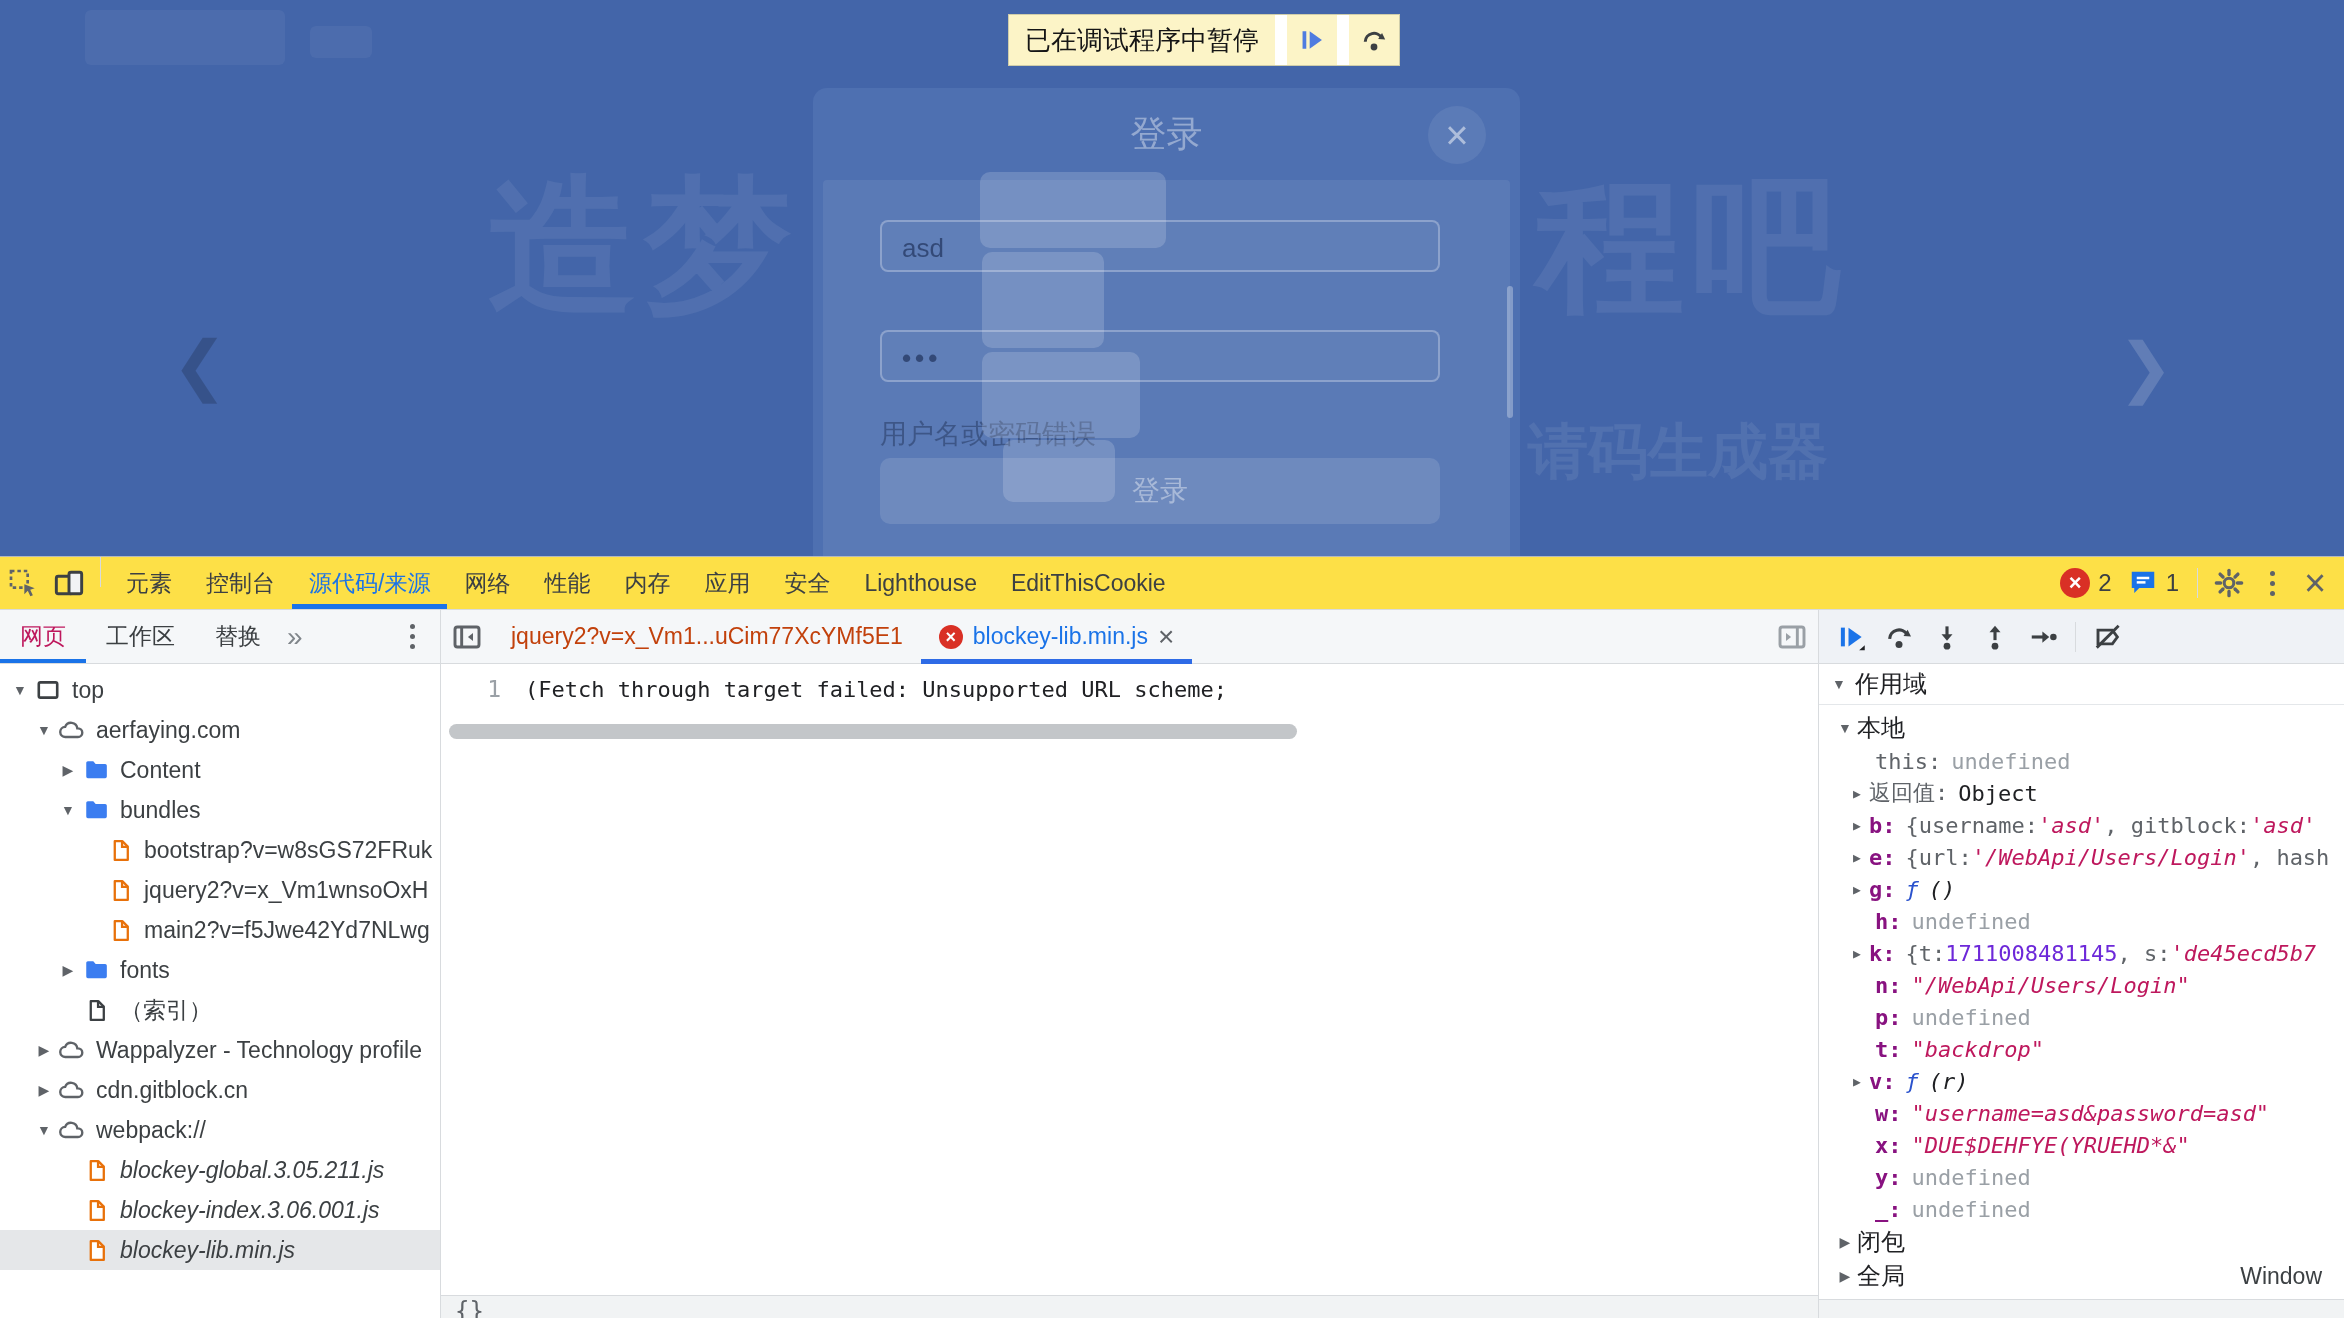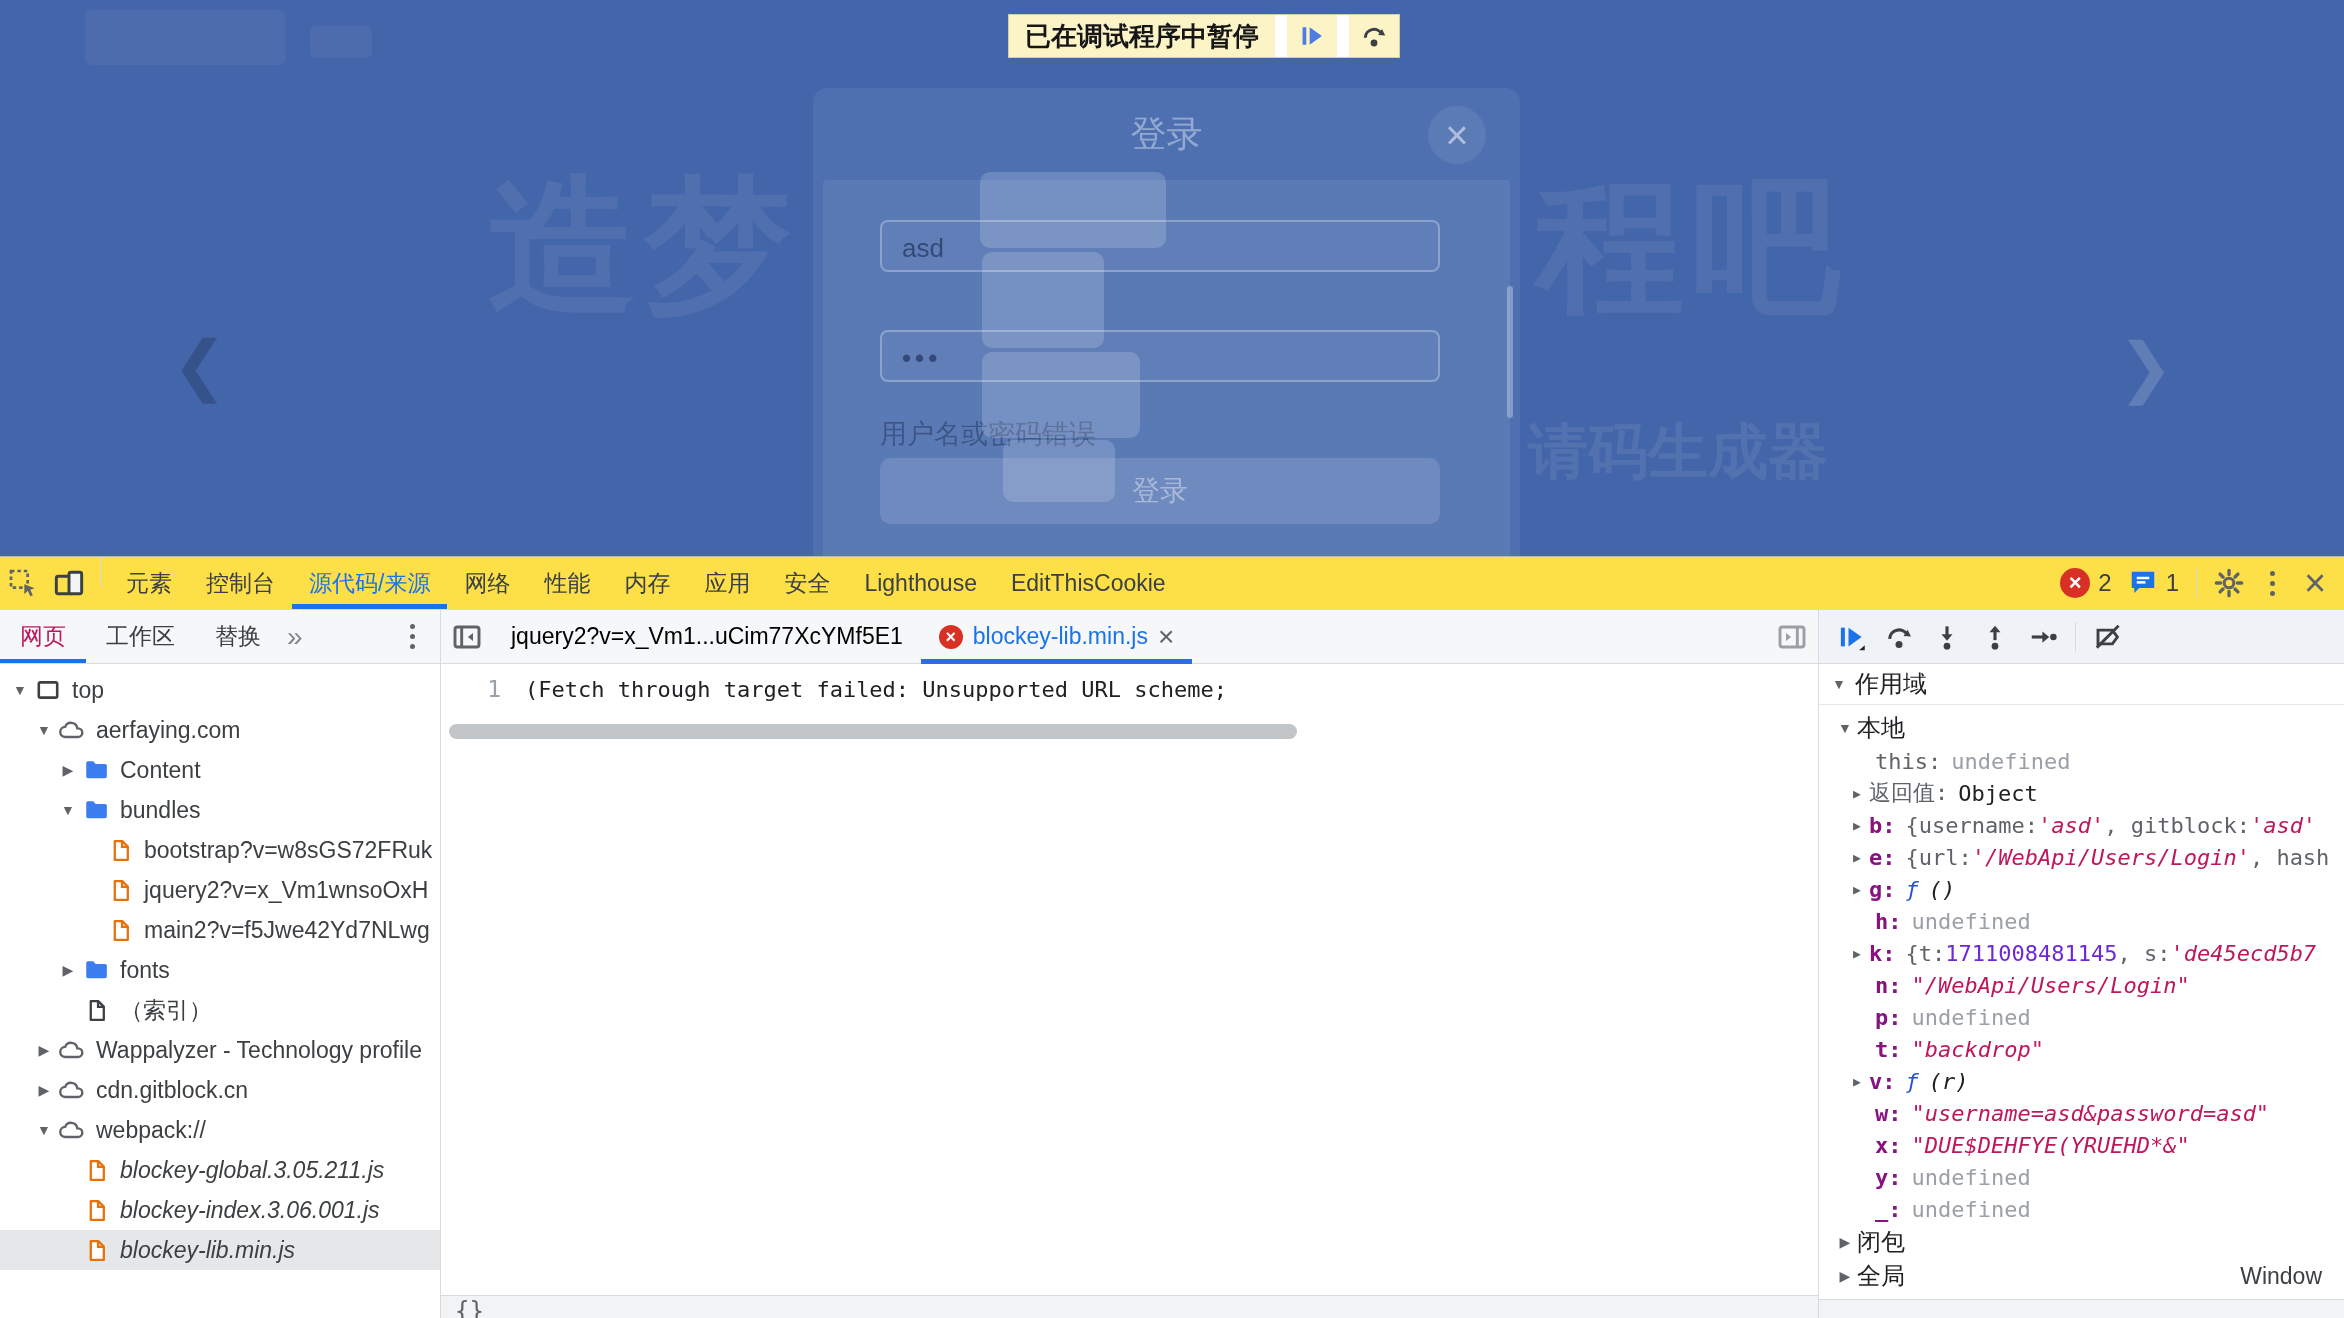--- a/index.html
+++ b/index.html
@@ -27,22 +27,22 @@
   .m-input{position:absolute;left:67px;width:560px;height:52px;border:2px solid rgba(255,255,255,0.28);
            border-radius:8px;background:rgba(255,255,255,0.04);font-size:26px;line-height:52px;
            padding-left:20px;color:rgba(15,30,65,0.55);box-sizing:border-box;}
   .m-err{position:absolute;left:67px;top:328px;font-size:27px;color:rgba(10,20,50,0.35);}
   .m-btn{position:absolute;left:67px;top:370px;width:560px;height:66px;background:rgba(255,255,255,0.12);
          border-radius:10px;display:flex;align-items:center;justify-content:center;font-size:28px;
          color:rgba(255,255,255,0.40);}
   .m-scroll{position:absolute;right:7px;top:198px;width:6px;height:132px;background:rgba(255,255,255,0.30);border-radius:3px;}
   .blk{position:absolute;background:rgba(255,255,255,0.17);border-radius:10px;}
 
-  .pause-banner{position:absolute;left:1008px;top:14px;height:44px;display:flex;gap:12px;
-                background:#fff;border:1px solid #cfcdaa;box-sizing:border-box;font-weight:bold;}
+  .pause-banner{position:absolute;left:1008px;top:14px;height:52px;display:flex;gap:12px;
+                background:#fff;border:1px solid #cfcdaa;box-sizing:border-box;}
   .pb-cell{background:#fcf4c7;display:flex;align-items:center;justify-content:center;}
   .pb-text{padding:0 16px;font-size:26px;color:#161616;white-space:nowrap;}
   .pb-btn{width:50px;}
 
   
   .devtools{position:absolute;left:0;top:556px;width:2344px;height:762px;background:#fff;
             border-top:1px solid #b4b8bc;box-sizing:border-box;color:#3c4043;}
   .topbar{height:53px;background:#fde047;border-bottom:1px solid #d8dbde;display:flex;box-sizing:border-box;}
   .tb-iconbtn{width:46px;height:52px;display:flex;align-items:center;justify-content:center;flex:none;}
   .vsep{width:1px;height:30px;background:#d8dbde;margin:0 8px;flex:none;}
@@ -72,21 +72,21 @@
   .trow.sel{background:#e5e7e9;}
   .trow.ital{font-style:italic;}
   .t-arrow{width:24px;flex:none;font-size:14px;color:#5f6368;text-align:center;}
   .t-ico{width:28px;height:28px;flex:none;margin:0 10px 0 2px;display:flex;align-items:center;justify-content:center;}
   .d0{padding-left:8px;} .d1{padding-left:32px;} .d2{padding-left:56px;} .d3{padding-left:80px;}
 
   
   .editor{flex:1;min-width:0;display:flex;flex-direction:column;border-right:1px solid #d8dbde;box-sizing:border-box;position:relative;}
   .ed-tabs{height:54px;background:#f5f7f9;border-bottom:1px solid #d8dbde;display:flex;align-items:stretch;box-sizing:border-box;}
   .ed-iconbtn{width:52px;display:flex;align-items:center;justify-content:center;flex:none;}
-  .ed-tab{display:flex;align-items:center;padding:0 18px;font-size:23px;color:#000000;white-space:nowrap;gap:10px;position:relative;}
+  .ed-tab{display:flex;align-items:center;padding:0 18px;font-size:23px;color:#c2410c;white-space:nowrap;gap:10px;position:relative;}
   .ed-tab.active{color:#1a73e8;}
   .ed-tab.active .underline{position:absolute;left:0;right:0;bottom:-1px;height:5px;background:#2e6be6;}
   .mini-err{width:24px;height:24px;border-radius:50%;background:#d93025;color:#fff;font-size:18px;font-weight:bold;
             display:flex;align-items:center;justify-content:center;flex:none;line-height:1;}
   .tab-x{font-size:28px;color:#5f6368;line-height:1;}
   .ed-body{flex:1;background:#fff;position:relative;overflow:hidden;
            font-family:"DejaVu Sans Mono","Liberation Mono",monospace;}
   .code-line{position:absolute;left:0;top:2px;right:0;height:46px;display:flex;align-items:center;white-space:nowrap;overflow:hidden;}
   .gutter{width:60px;flex:none;text-align:right;padding-right:16px;color:#9aa0a6;font-size:23px;}
   .errbox{border:5px solid #e03a2a;border-radius:14px;padding:3px 12px;font-size:22px;color:#202124;flex:none;}

